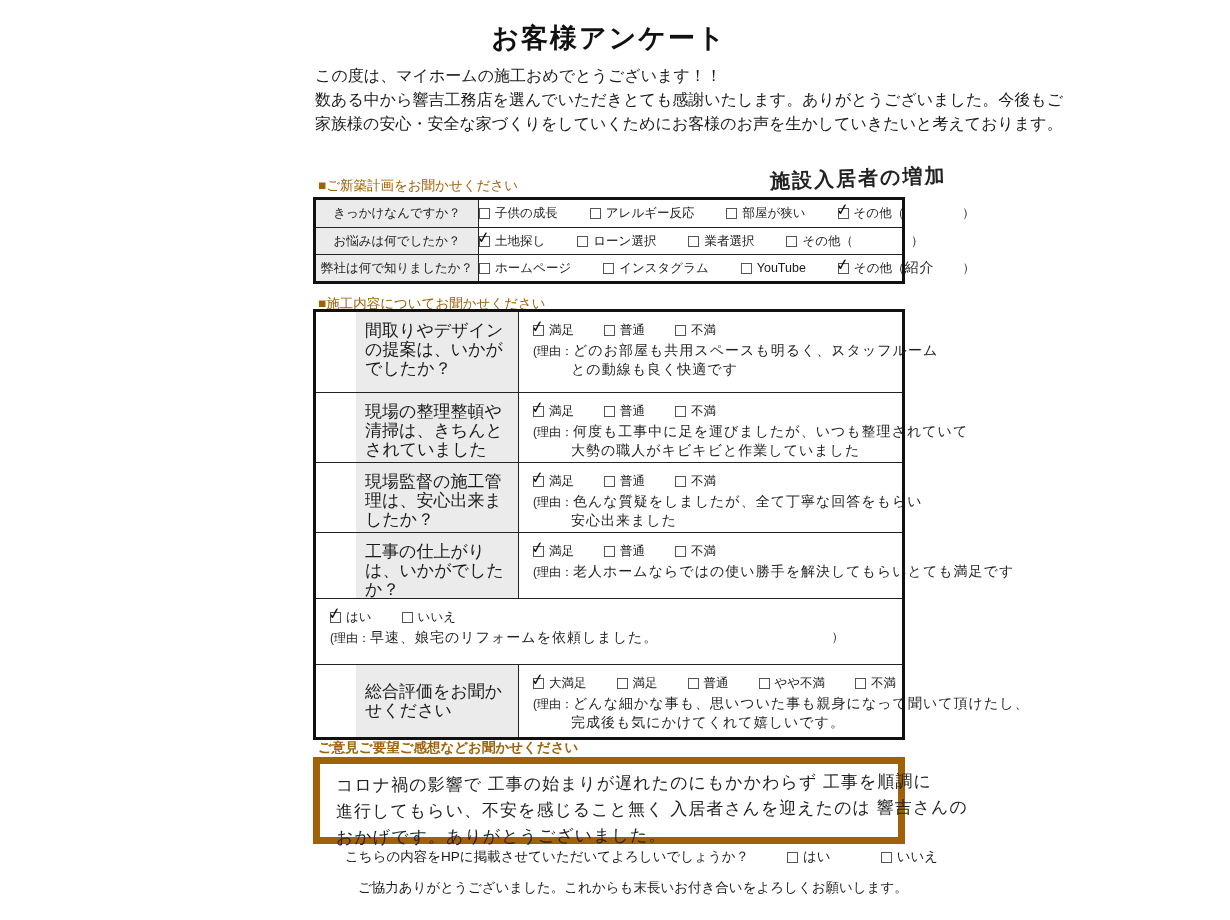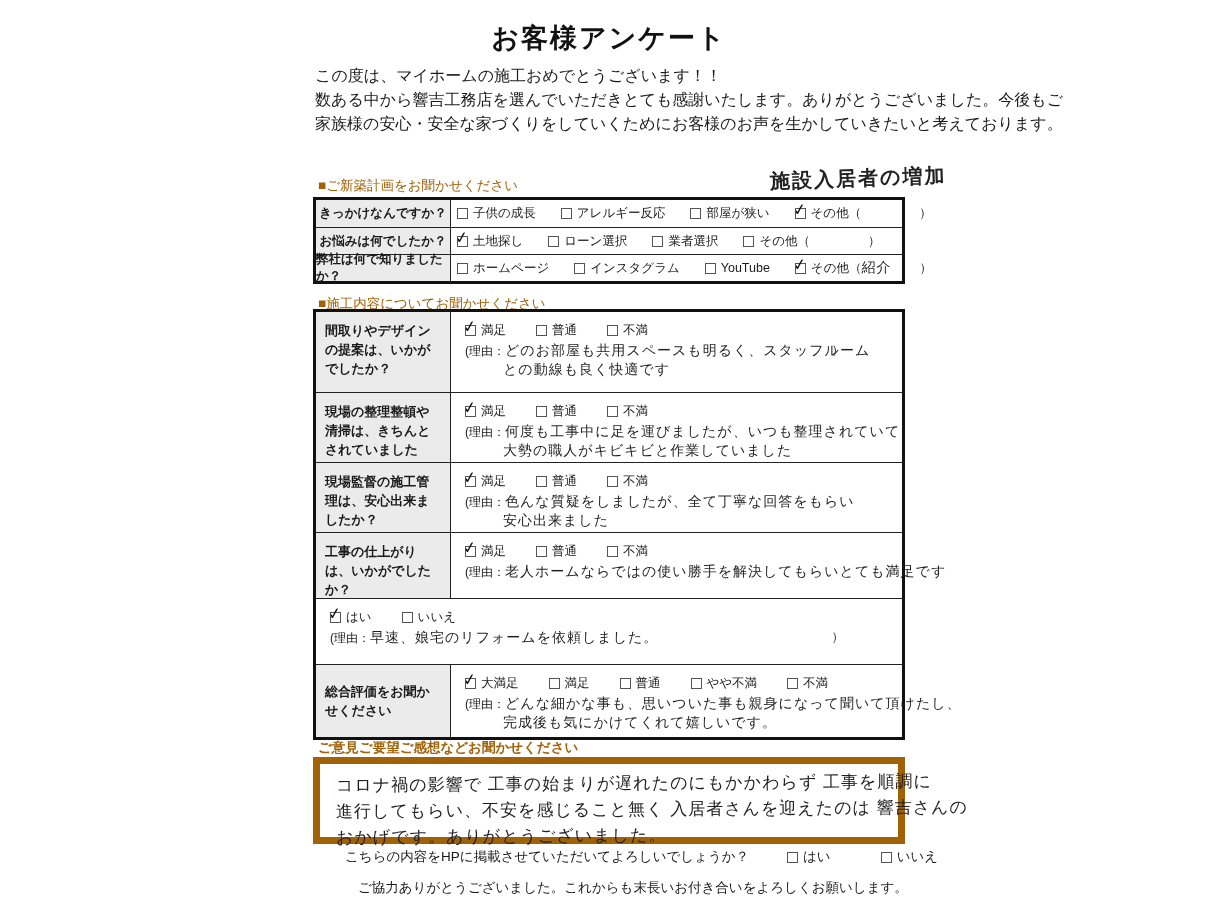--- a/index.html
+++ b/index.html
@@ -26,29 +26,29 @@
   .sec2-header { left:318px; top:295px; }
   .comments-header { left:318px; top:739px; font-weight:bold; }
 
   .formtable { position:absolute; left:313px; width:592px; border:3px solid #111; background:#fff; }
   .table1 { top:197px; }
   .table2 { top:309px; }
   .trow { display:flex; border-top:1.5px solid #222; }
   .trow:first-child { border-top:none; }
   .t1row { height:27px; }
   .tlabel {
-    width:135px; background:#ebebeb; border-right:1.5px solid #222;
-    font-weight:bold; flex-shrink:0;
+    width:163px; background:#ebebeb; border-right:1.5px solid #222;
+    font-weight:normal; flex-shrink:0;
   }
   .t1label { display:flex; align-items:center; justify-content:center; font-size:12.5px; }
-  .t2label { font-size:13px; line-height:19px; padding:9px 12px 0 9px; }
+  .t2label { font-size:17px; line-height:19px; padding:9px 12px 0 9px;margin-left:40px; }
   .t2label.vcenter { display:flex; align-items:center; padding-top:0; }
   .tmain { flex:1; min-width:0; }
   .optsline { display:flex; align-items:center; }
-  .t1opts { height:100%; gap:25px; padding-left:6px; font-size:12.5px; }
+  .t1opts { height:100%; gap:32px; padding-left:0; font-size:12.5px; }
   .t2opts { gap:30px; padding:10px 0 0 14px; font-size:12.5px; }
   .opt { display:inline-flex; align-items:center; white-space:nowrap; }
   .cb {
     position:relative; display:inline-block; width:11px; height:11px;
     border:1.5px solid #555; margin-right:5px; flex-shrink:0; background:#fff;
   }
   .tick {
     position:absolute; left:-3px; top:-9px; font-size:16px; font-weight:bold;
     color:#111; transform:rotate(-8deg);
   }

